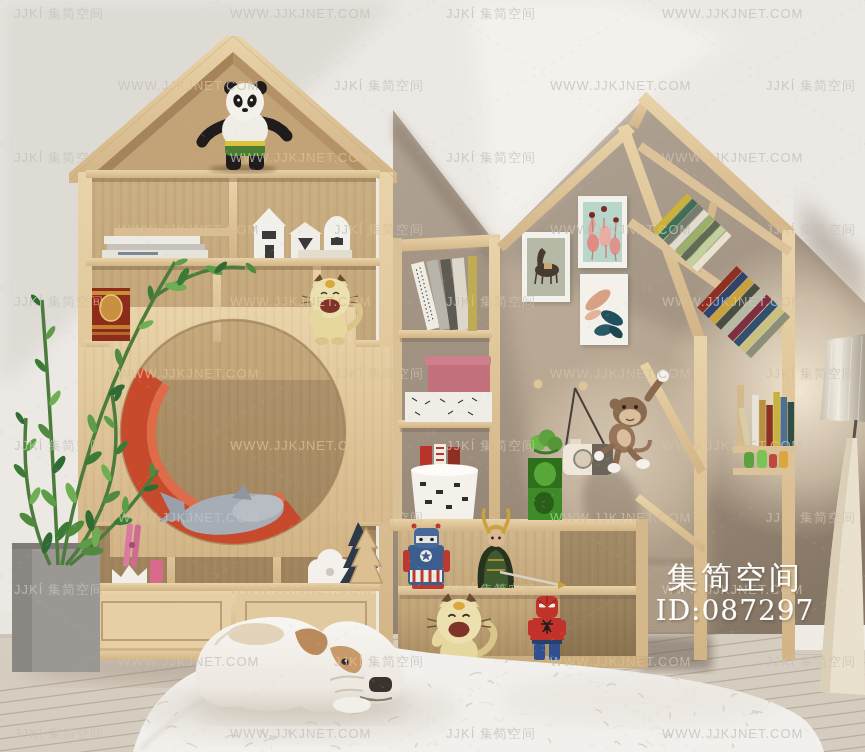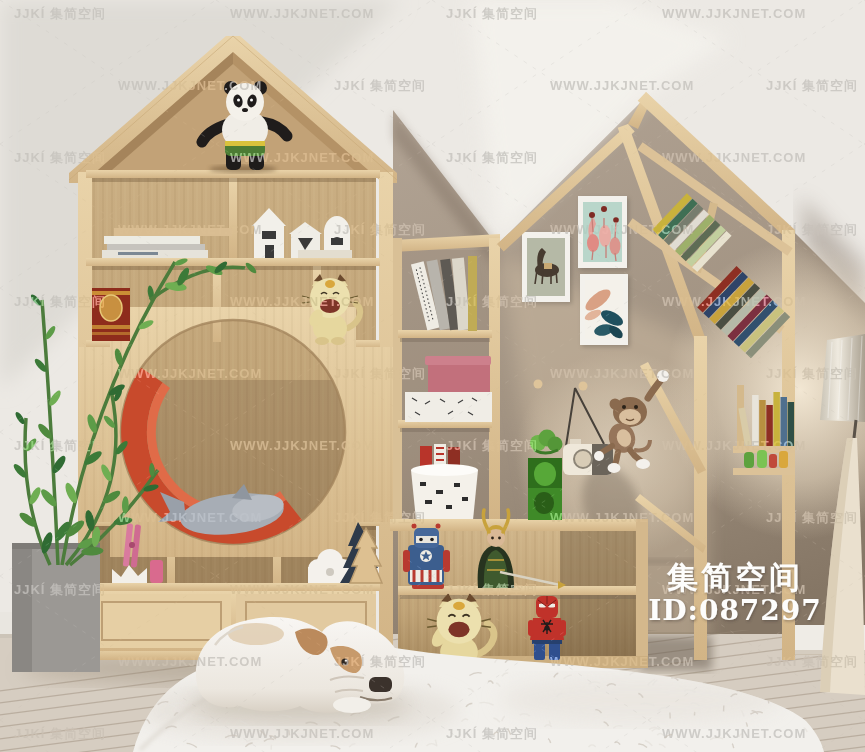--- a/index.html
+++ b/index.html
@@ -1,17 +1,17 @@
 <!DOCTYPE html>
 <html><head>
 <meta charset="utf-8">
 <style>
   html,body{margin:0;padding:0;background:#222;}
   #stage{position:relative;width:865px;height:752px;overflow:hidden;background:#ece9e4;
-         font-family:"Liberation Sans","DejaVu Sans",sans-serif;font-weight:bold;}
+         font-family:"Liberation Sans","DejaVu Sans",sans-serif;}
   svg text{user-select:none;}
   .wm{font-family:"Liberation Sans","DejaVu Sans",sans-serif;font-size:13px;letter-spacing:1px;
       fill:#c6c2bb;opacity:.78;}
   .wm-layer{mix-blend-mode:luminosity;}
   .brand-txt{font-family:"DejaVu Serif","Liberation Serif",serif;fill:#fdfdfc;}
 </style>
 </head>
 <body>
 
 <div id="stage">

